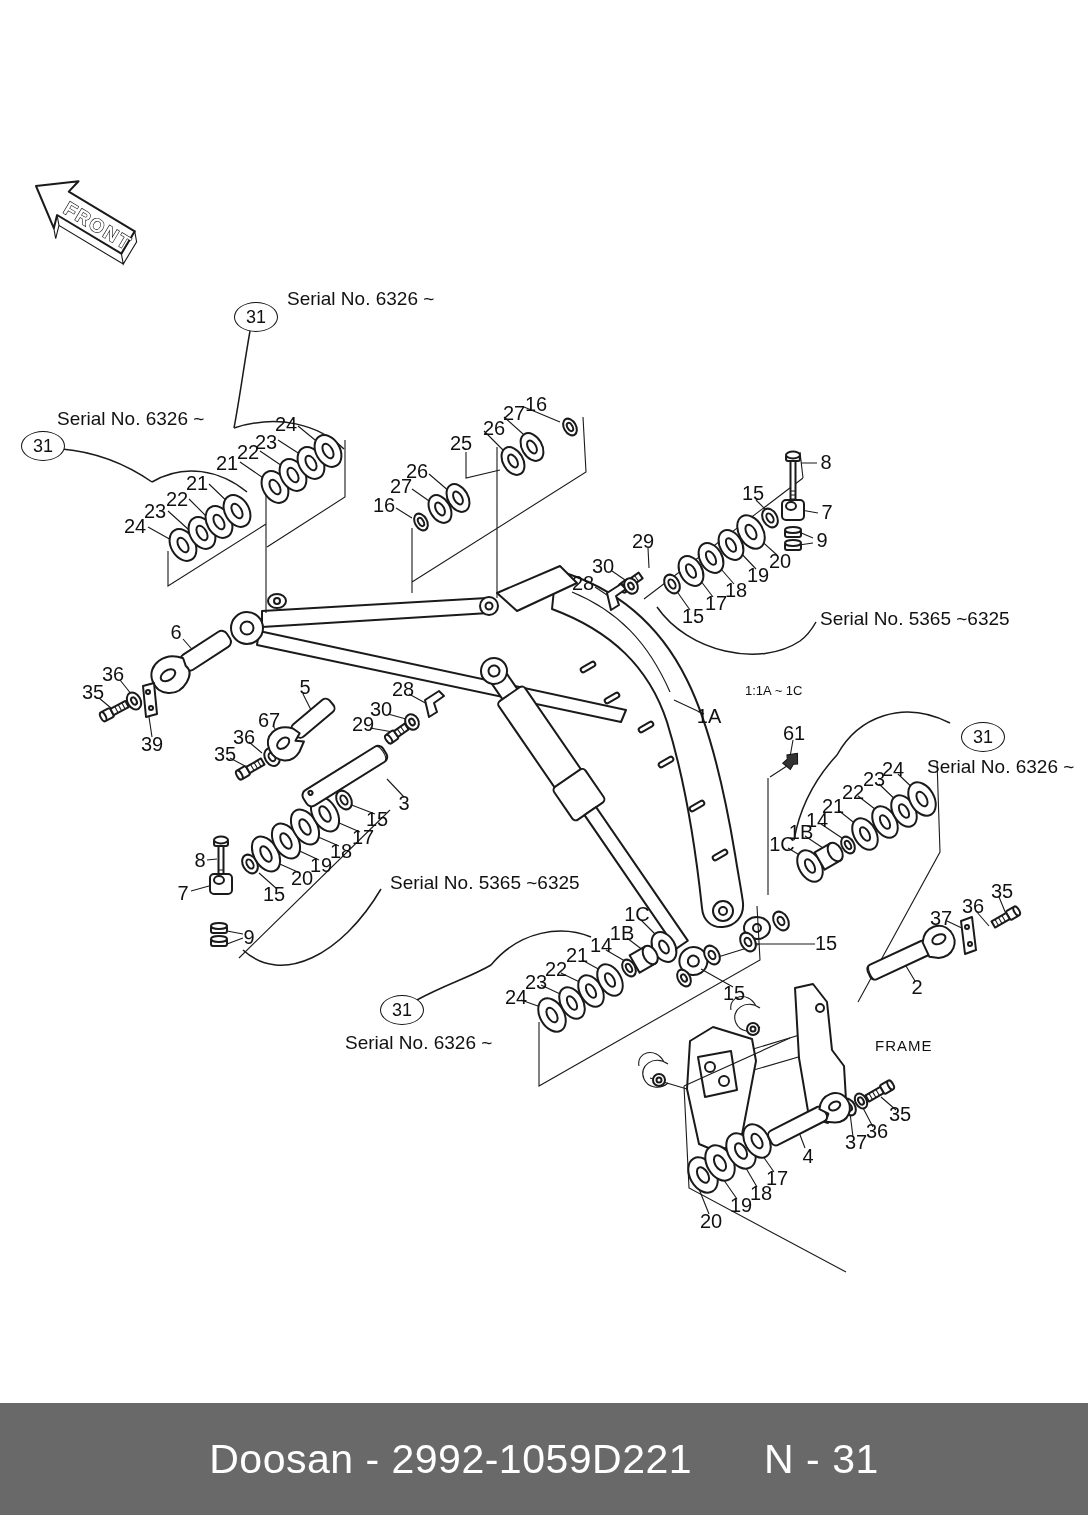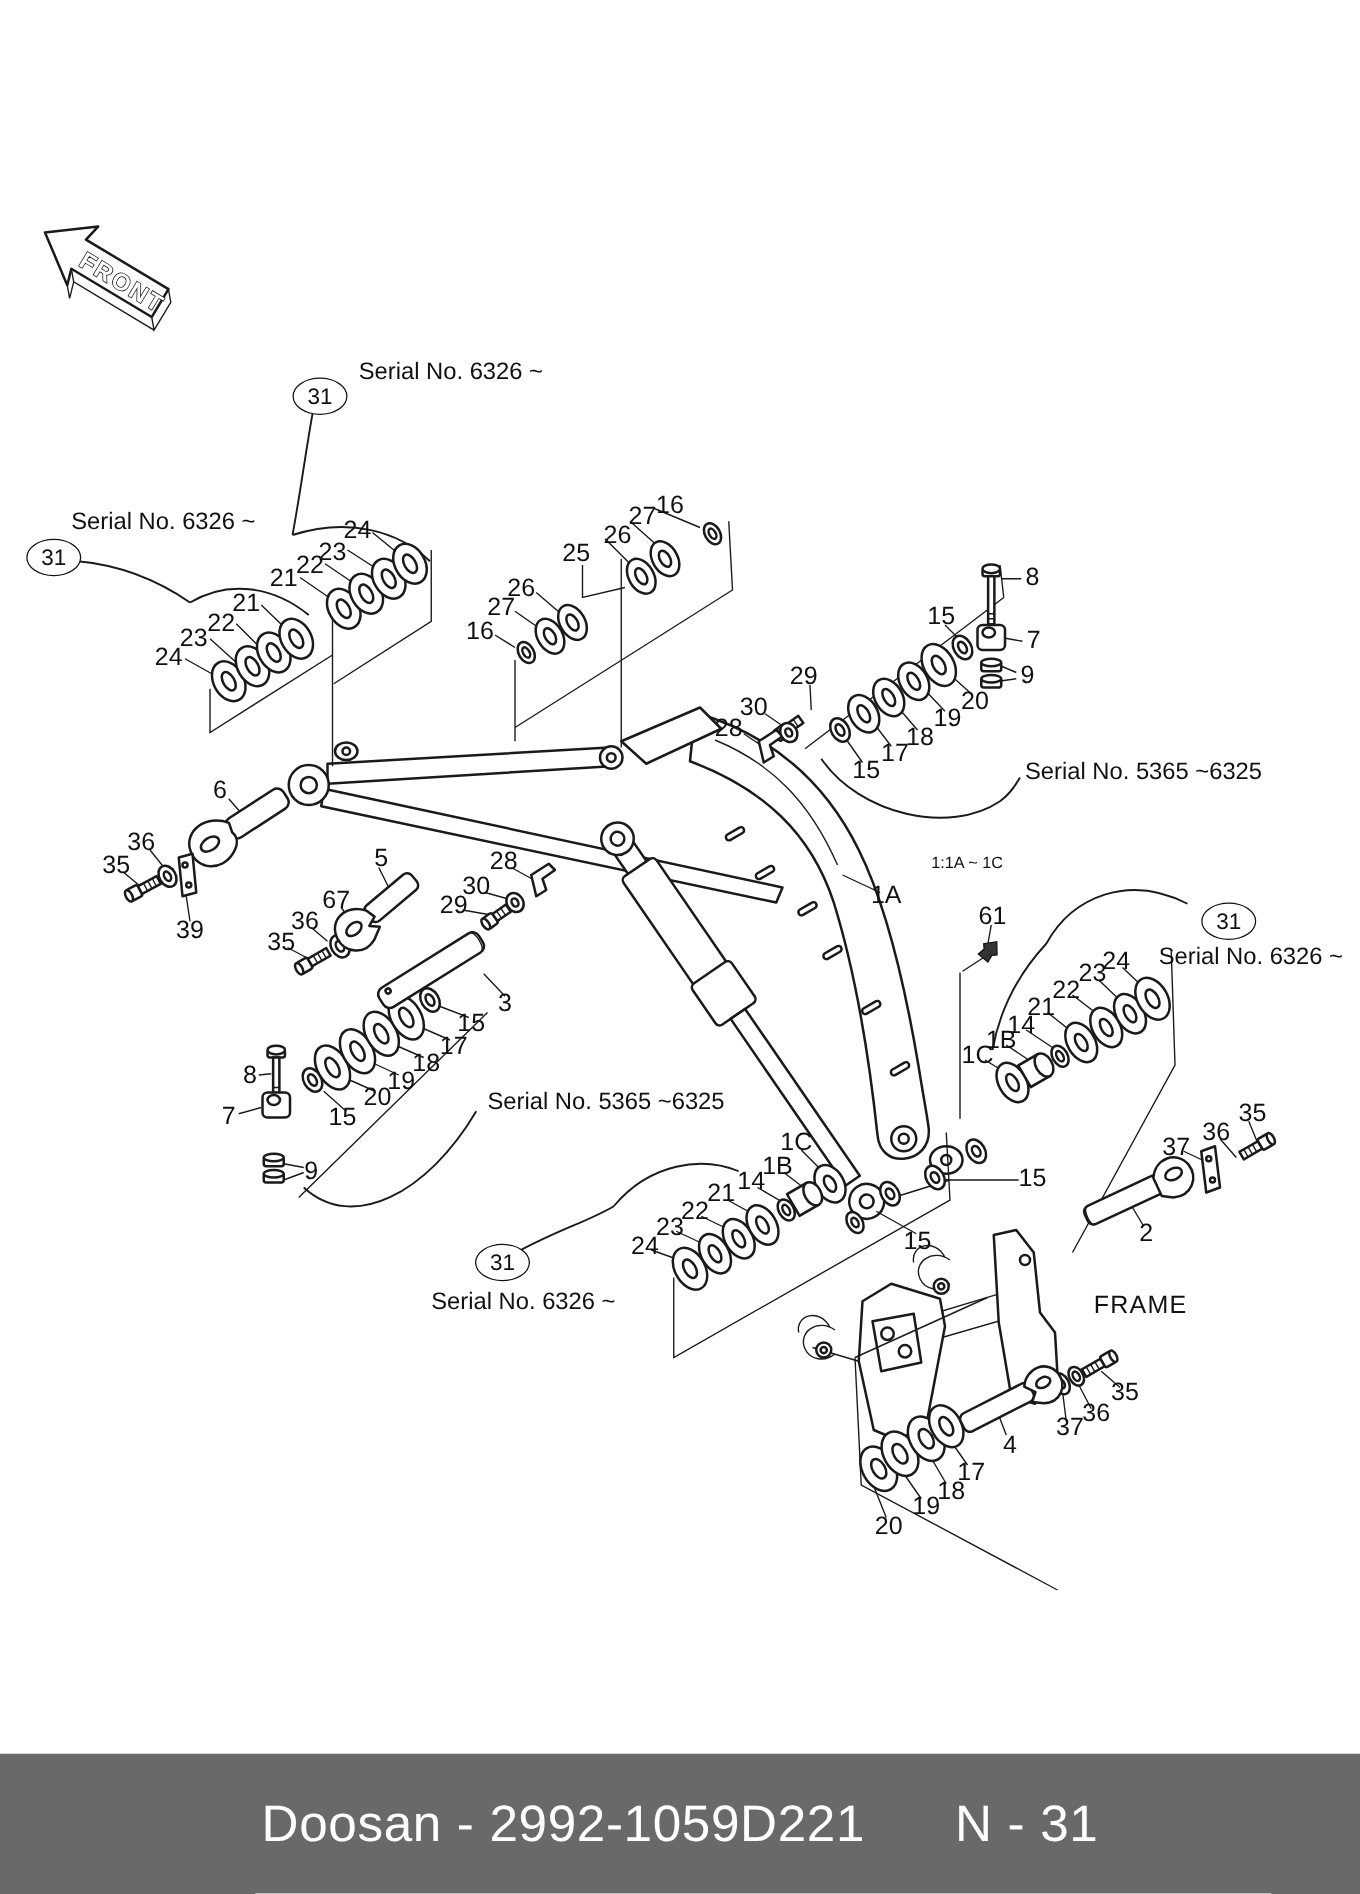--- a/index.html
+++ b/index.html
@@ -8,21 +8,21 @@
   svg.art{position:absolute;left:0;top:0;}
   .lbl-layer{position:absolute;left:0;top:0;width:100%;height:100%;pointer-events:none;}
   .co{position:absolute;transform:translate(-50%,-50%);font-size:20px;line-height:1;
       white-space:nowrap;color:#111;}
   .sn{position:absolute;transform:translate(0,-50%);font-size:19px;line-height:1;
       white-space:nowrap;color:#111;text-align:center;}
   .bl{position:absolute;transform:translate(-50%,-50%);width:42px;height:28px;
       border:1.8px solid #111;border-radius:50%;background:#fff;display:flex;
       align-items:center;justify-content:center;font-size:18px;}
   .note{position:absolute;transform:translate(0,-50%);font-size:13px;white-space:nowrap;}
-  .frame-note{position:absolute;transform:translate(0,-50%);font-size:20px;letter-spacing:1px;}
+  .frame-note{position:absolute;transform:translate(0,-50%);font-size:15px;letter-spacing:1px;}
   .footer{position:absolute;left:0;top:1403px;width:1088px;height:112px;background:#696969;
       display:flex;align-items:center;justify-content:center;gap:72px;}
   .footer span{color:#fff;font-size:41px;letter-spacing:0.5px;}
   
   .part{fill:#fff;stroke:#1a1a1a;stroke-width:2;stroke-linejoin:round;}
   .thin{fill:none;stroke:#1a1a1a;stroke-width:1.1;}
   .swoosh{fill:none;stroke:#1a1a1a;stroke-width:1.5;}
   .hole{fill:#fff;stroke:#1a1a1a;stroke-width:2;}
   .dark{fill:#333;stroke:#111;stroke-width:1;}
 </style>

